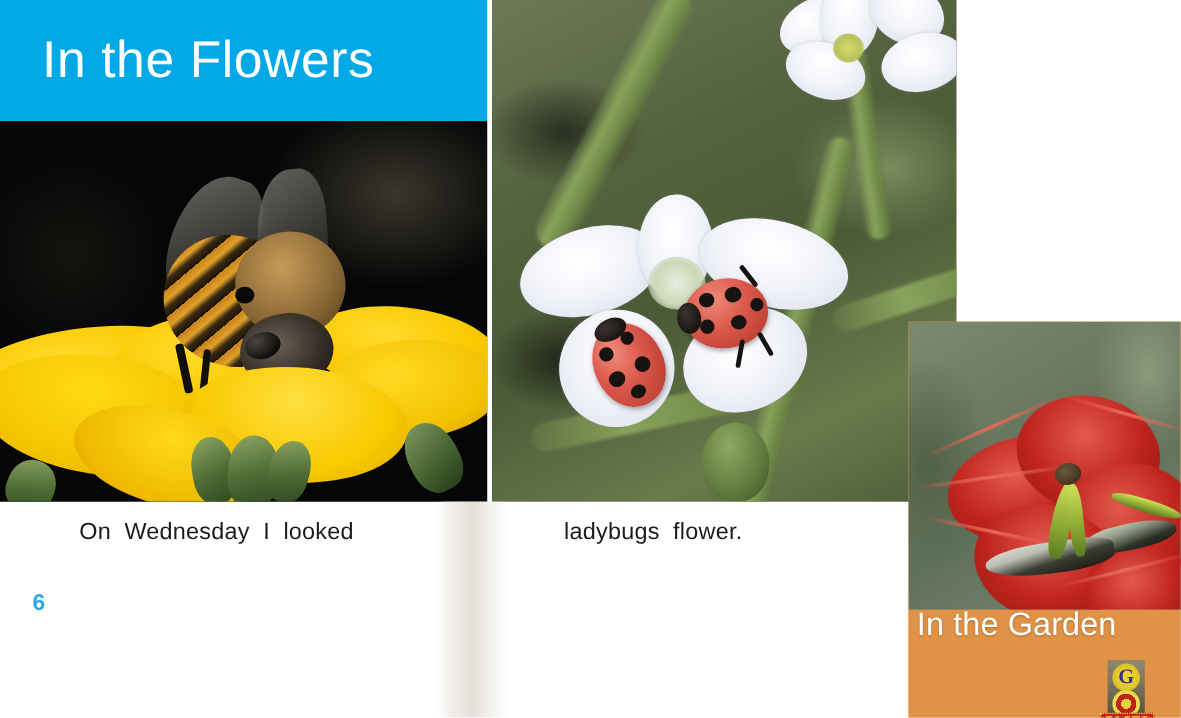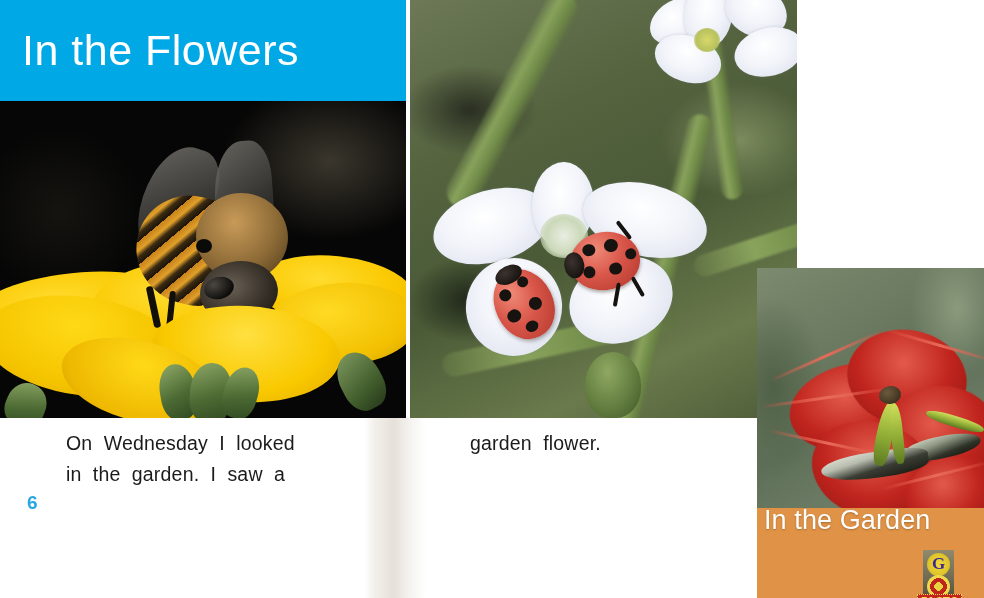--- a/index.html
+++ b/index.html
@@ -36,21 +36,21 @@
     position: absolute; left: 0; top: 0;
     width: 406px; height: 101px;
     background: #00a8e6;
     display: flex; align-items: center;
   }
   .title-band .band-title {
     color: #ffffff;
     font-size: 43px;
     font-weight: 400;
     letter-spacing: .5px;
-    padding-left: 22px;
+    padding-left: 35px;
     line-height: 1;
     white-space: nowrap;
   }
 
   
   .photo-bee {
     position: absolute; left: 0; top: 101px;
     width: 406px; height: 317px;
     background: #070707;
     overflow: hidden;
@@ -392,23 +392,20 @@
         <div class="sepal s2"></div>
         <div class="sepal s3"></div>
         <div class="sepal s4"></div>
         <div class="sepal s5"></div>
       </div>
 
       <div class="text-left">
         <div class="body-line jlong">
           <span>On  Wednesday  I  looked</span>
         </div>
-        <div class="body-line jlong">
-          <span>in  the  garden.  I  saw  a</span>
-        </div>
       </div>
 
       <div class="page-num">6</div>
     </div>
 
     <div class="photo-lady">
       <div class="lady-bg"></div>
 
       <div class="stalk st1"></div>
       <div class="stalk st5"></div>
@@ -453,21 +450,21 @@
         <div class="lb-spot" style="left:56px;top:20px;width:11px;height:11px;"></div>
         <div class="lb-head" style="left:-6px;top:16px;width:20px;height:26px;"></div>
         <div class="lb-leg" style="left:56px;top:-10px;width:4px;height:22px;transform:rotate(-30deg);"></div>
         <div class="lb-leg" style="left:40px;top:52px;width:4px;height:24px;transform:rotate(18deg);"></div>
         <div class="lb-leg" style="left:62px;top:48px;width:4px;height:22px;transform:rotate(-22deg);"></div>
       </div>
     </div>
 
     <div class="text-right">
       <div class="body-line jlong">
-        <span>garden  flower.</span>
+        <span>ladybugs  flower.</span>
       </div>
     </div>
 
     <div class="gutter"></div>
   </div>
 
   <div class="thumb">
 
     <div class="thumb-band"></div>
 

